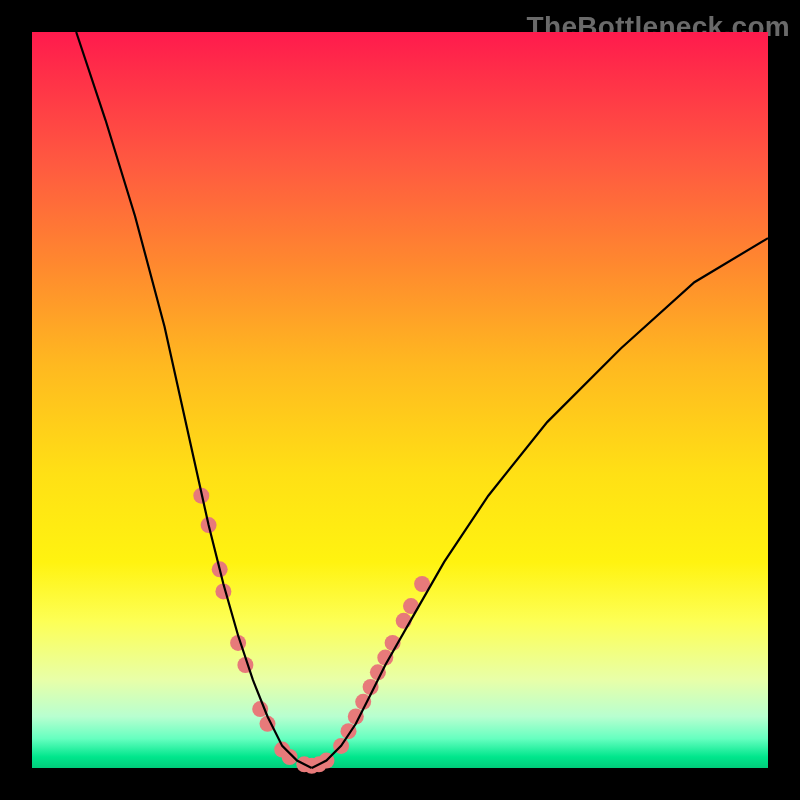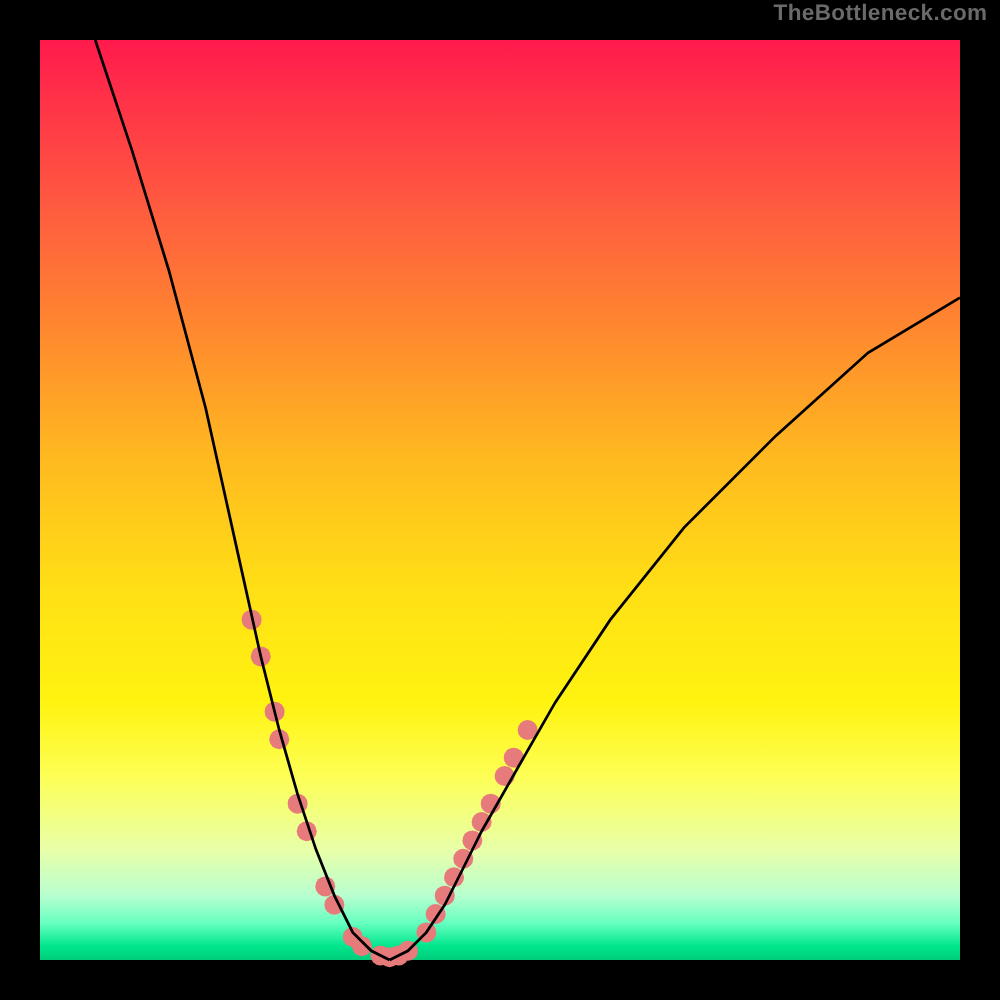--- a/index.html
+++ b/index.html
@@ -34,24 +34,24 @@
       #fff310 72%,
       #fdff55 80%,
       #e8ffa8 88%,
       #b8ffd0 93%,
       #66ffc0 96%,
       #00e68c 98.5%,
       #00cc7a 100%);
   }
   .watermark {
     position: absolute;
-    top: 0;
+    top: 11px;
     right: 10px;
     font-family: Arial, Helvetica, sans-serif;
-    font-size: 18px;
+    font-size: 28px;
     font-weight: 600;
     color: #6a6a6a;
     letter-spacing: 0.3px;
     user-select: none;
   }
   svg.curve {
     position: absolute;
     top: 0;
     left: 0;
     width: 736px;

